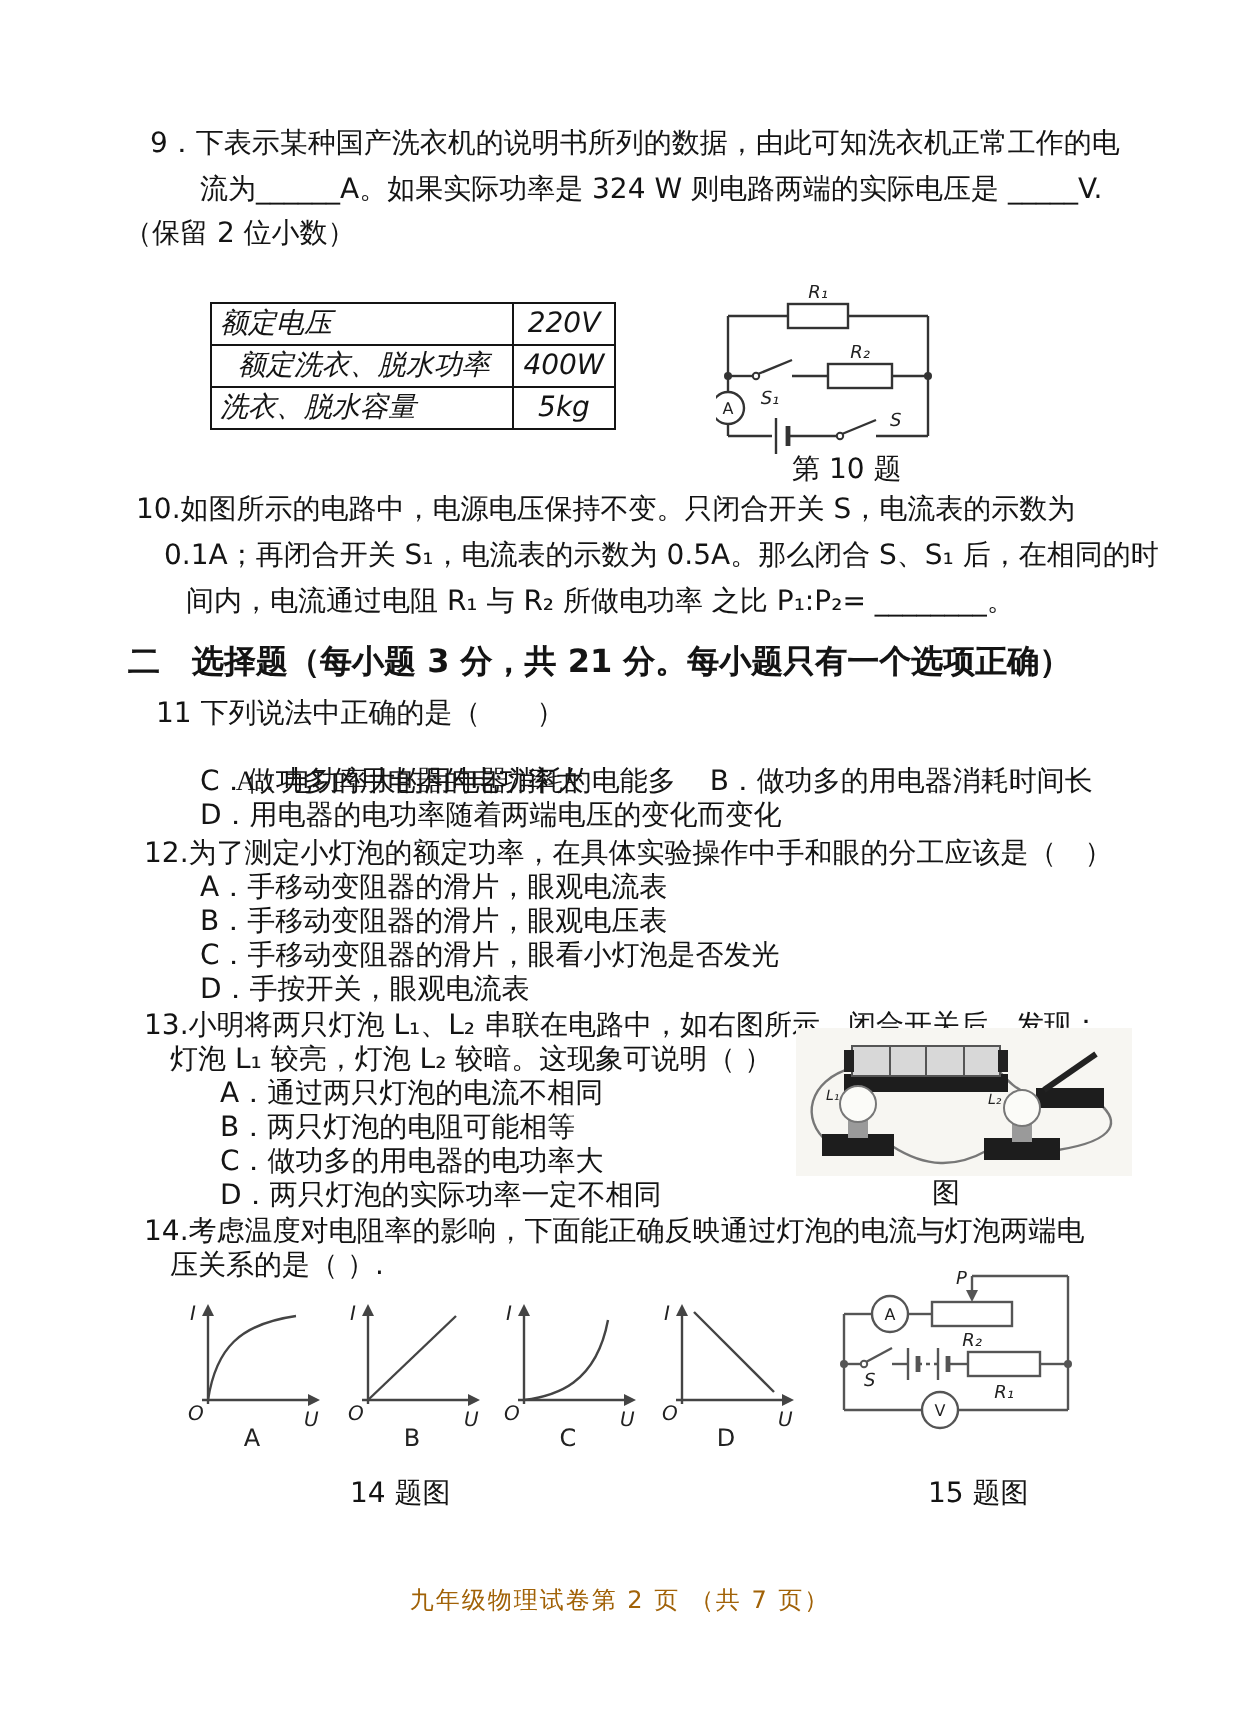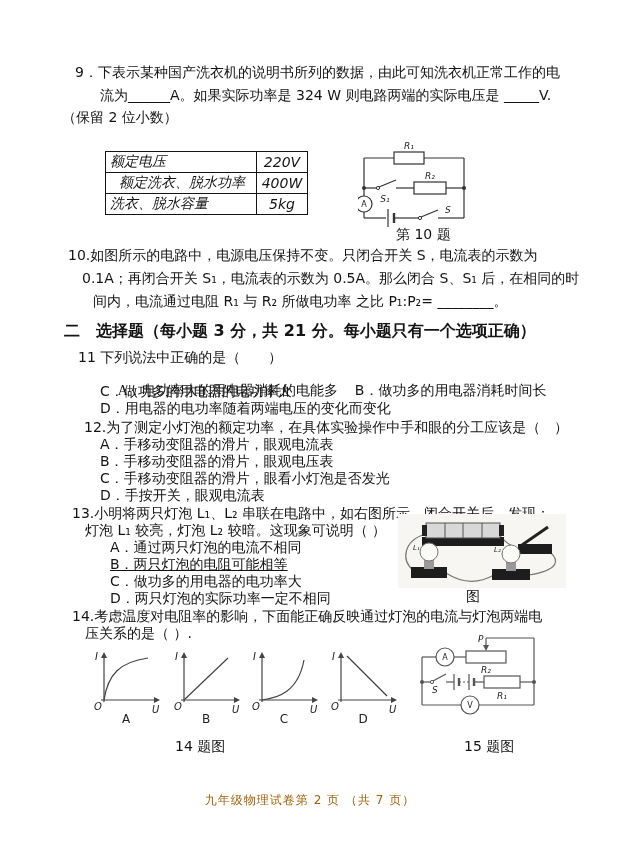--- a/index.html
+++ b/index.html
@@ -92,30 +92,30 @@
 
   <div class="tline sec-title" style="left:64px;top:322px;">二　选择题（每小题 3 分，共 21 分。每小题只有一个选项正确）</div>
 
   <div class="tline" style="left:78px;top:349px;">11 下列说法中正确的是（　　）</div>
   <div class="optrow" style="left:100px;top:366px;">
     <span class="opt-a">A．电功率大的用电器消耗的电能多</span><span>B．做功多的用电器消耗时间长</span>
   </div>
   <div class="tline" style="left:100px;top:383px;">C．做功多的用电器的电功率大</div>
   <div class="tline" style="left:100px;top:400px;">D．用电器的电功率随着两端电压的变化而变化</div>
 
-  <div class="tline" style="left:72px;top:419px;margin-left:12px;">12.为了测定小灯泡的额定功率，在具体实验操作中手和眼的分工应该是（　）</div>
+  <div class="tline" style="left:72px;top:419px;">12.为了测定小灯泡的额定功率，在具体实验操作中手和眼的分工应该是（　）</div>
   <div class="tline" style="left:100px;top:436px;">A．手移动变阻器的滑片，眼观电流表</div>
   <div class="tline" style="left:100px;top:453px;">B．手移动变阻器的滑片，眼观电压表</div>
   <div class="tline" style="left:100px;top:470px;">C．手移动变阻器的滑片，眼看小灯泡是否发光</div>
   <div class="tline" style="left:100px;top:487px;">D．手按开关，眼观电流表</div>
 
   <div class="tline" style="left:72px;top:505px;">13.小明将两只灯泡 L₁、L₂ 串联在电路中，如右图所示。闭合开关后，发现：</div>
   <div class="tline" style="left:85px;top:522px;">灯泡 L₁ 较亮，灯泡 L₂ 较暗。这现象可说明（ ）</div>
   <div class="tline" style="left:110px;top:539px;">A．通过两只灯泡的电流不相同</div>
-  <div class="tline" style="left:110px;top:556px;text-decoration:underline;">B．两只灯泡的电阻可能相等</div>
+  <div class="tline" style="left:110px;top:556px;">B．两只灯泡的电阻可能相等</div>
   <div class="tline" style="left:110px;top:573px;">C．做功多的用电器的电功率大</div>
   <div class="tline" style="left:110px;top:590px;">D．两只灯泡的实际功率一定不相同</div>
 
   <svg class="fig" style="left:398px;top:514px;" width="168" height="74" viewBox="0 0 168 74">
     <rect x="0" y="0" width="168" height="74" fill="#f7f6f2"></rect>
 
     <g stroke="#777" stroke-width="1.2" fill="none">
       <path d="M28,20 C6,26 2,46 16,57"></path>
       <path d="M48,59 C65,70 80,70 96,61"></path>
       <path d="M131,61 C162,56 161,46 152,38"></path>

